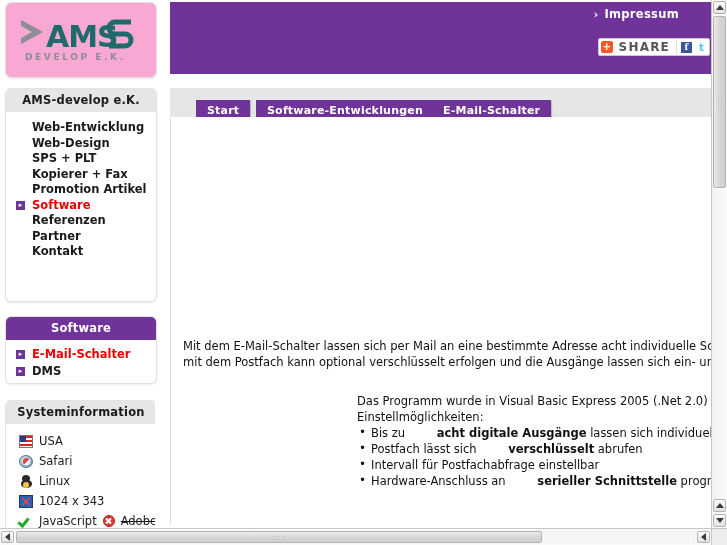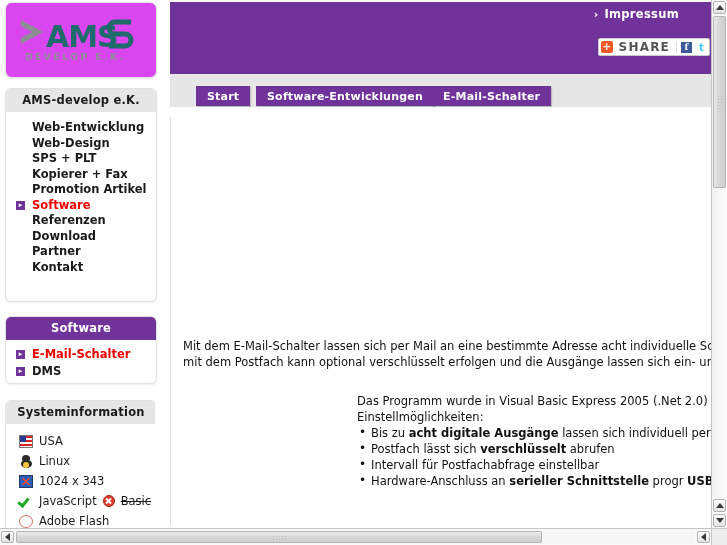--- a/index.html
+++ b/index.html
@@ -7,21 +7,21 @@
     width:727px;height:545px;overflow:hidden;
     background:#ffffff;
     font-family:"DejaVu Sans","Liberation Sans",sans-serif;
     -webkit-font-smoothing:none;
   }
   #page{position:relative;width:727px;height:545px;overflow:hidden;background:#fff;}
 
   
   .logo-box{
     position:absolute;left:5px;top:2px;width:150px;height:74px;
-    background:#d946ef;border:1px solid #e2e2e2;border-radius:7px;
+    background:#f9a8d4;border:1px solid #e2e2e2;border-radius:7px;
     box-shadow:0 1px 2px rgba(0,0,0,.10);
     display:flex;align-items:center;justify-content:center;
   }
   .logo-svg{display:block;}
 
   .banner{
     position:absolute;left:170px;top:2px;width:557px;height:72px;
     background:#70339a;
   }
   .banner-left-edge{
@@ -42,21 +42,21 @@
   .share .plus{
     width:12px;height:12px;background:#f05a28;border-radius:2px;color:#fff;
     font-size:10px;line-height:12px;text-align:center;font-weight:bold;
     font-family:"DejaVu Sans",sans-serif;
   }
   .share .lbl{font-size:12px;font-weight:bold;color:#555;letter-spacing:1.2px;padding:0 2px;}
   .share .sep{width:1px;height:12px;background:#dcdcdc;}
   .share .fb{width:11px;height:11px;background:#3b5998;color:#fff;font-size:9px;line-height:11px;text-align:center;font-weight:bold;font-family:"DejaVu Serif",serif;}
   .share .tw{width:11px;height:11px;background:#ffffff;color:#44c8f5;font-size:10px;line-height:11px;text-align:center;font-weight:bold;}
   .tabbar{
-    position:absolute;left:170px;top:74px;width:557px;height:33px;
+    position:absolute;left:170px;top:88px;width:557px;height:33px;
     background:#e6e6e6;
   }
   .tab{
     position:absolute;top:12px;height:20px;background:#70339a;color:#ffffff;
     font-size:11px;font-weight:bold;letter-spacing:.2px;
     display:flex;align-items:center;justify-content:center;padding:0 11px;
     box-shadow:1px 1px 1px rgba(0,0,0,.18);cursor:pointer;white-space:nowrap;
   }
   .tab-start{left:26px;}
   .tab-sw{left:86px;}
@@ -79,21 +79,21 @@
     white-space:nowrap;
   }
   .block2 .ln{display:block;}
   .ul{margin:0;padding:0;list-style:none;}
   .ul li{
     position:relative;padding-left:14px;white-space:nowrap;line-height:16px;
   }
   .ul li:before{
     content:"\2022";position:absolute;left:2px;top:-1px;font-size:12px;color:#111;
   }
-  b{font-weight:bold;}
+  b{font-weight:bold;margin-left:28px;}
 
   
   .side-box{
     position:absolute;left:5px;background:#ffffff;
     border:1px solid #e2e2e2;border-radius:6px;
     box-shadow:0 1px 2px rgba(0,0,0,.08);
     overflow:hidden;
   }
   .side-head{
     background:#e6e6e6;color:#1a1a1a;font-size:11.5px;font-weight:bold;
@@ -278,21 +278,20 @@
       <li><span>Web-Entwicklung</span></li>
       <li><span>Web-Design</span></li>
       <li><span>SPS + PLT</span></li>
       <li><span>Kopierer + Fax</span></li>
       <li><span>Promotion Artikel</span></li>
       <li class="active">
         <span class="arrow-ic">▸</span>
         <span>Software</span>
       </li>
       <li><span>Referenzen</span></li>
-      <li><span>Download</span></li>
       <li><span>Partner</span></li>
       <li><span>Kontakt</span></li>
     </ul>
   </div>
 
   <div class="side-box box-software">
     <div class="side-head purple">Software</div>
     <ul class="sub-list">
       <li class="active">
         <span class="arrow-ic">▸</span>
@@ -310,20 +309,26 @@
       <div class="side-head">Systeminformation</div>
       <ul class="sys-list">
         <li>
           <span class="ic ic-flag">
               <i></i>
               <u></u>
             </span>
           <span>USA</span>
         </li>
         <li>
+          <span class="ic ic-safari">
+              <i></i>
+            </span>
+          <span>Safari</span>
+        </li>
+        <li>
           <span class="ic ic-linux">
               <i></i>
               <u></u>
               <s></s>
             </span>
           <span>Linux</span>
         </li>
         <li>
           <span class="ic ic-res">
               <i></i>
@@ -332,21 +337,21 @@
         </li>
         <li>
           <span class="ic ic-check">
               <i></i>
             </span>
           <span>JavaScript</span>
           <span class="ic ic-x">
               <i></i>
               <u></u>
             </span>
-          <span class="strike">Basic</span>
+          <span class="strike">Adobe</span>
         </li>
         <li>
           <span class="ic ic-flash"></span>
           <span>Adobe Flash</span>
         </li>
       </ul>
     </div>
   </div>
 
   <div class="vscroll">

